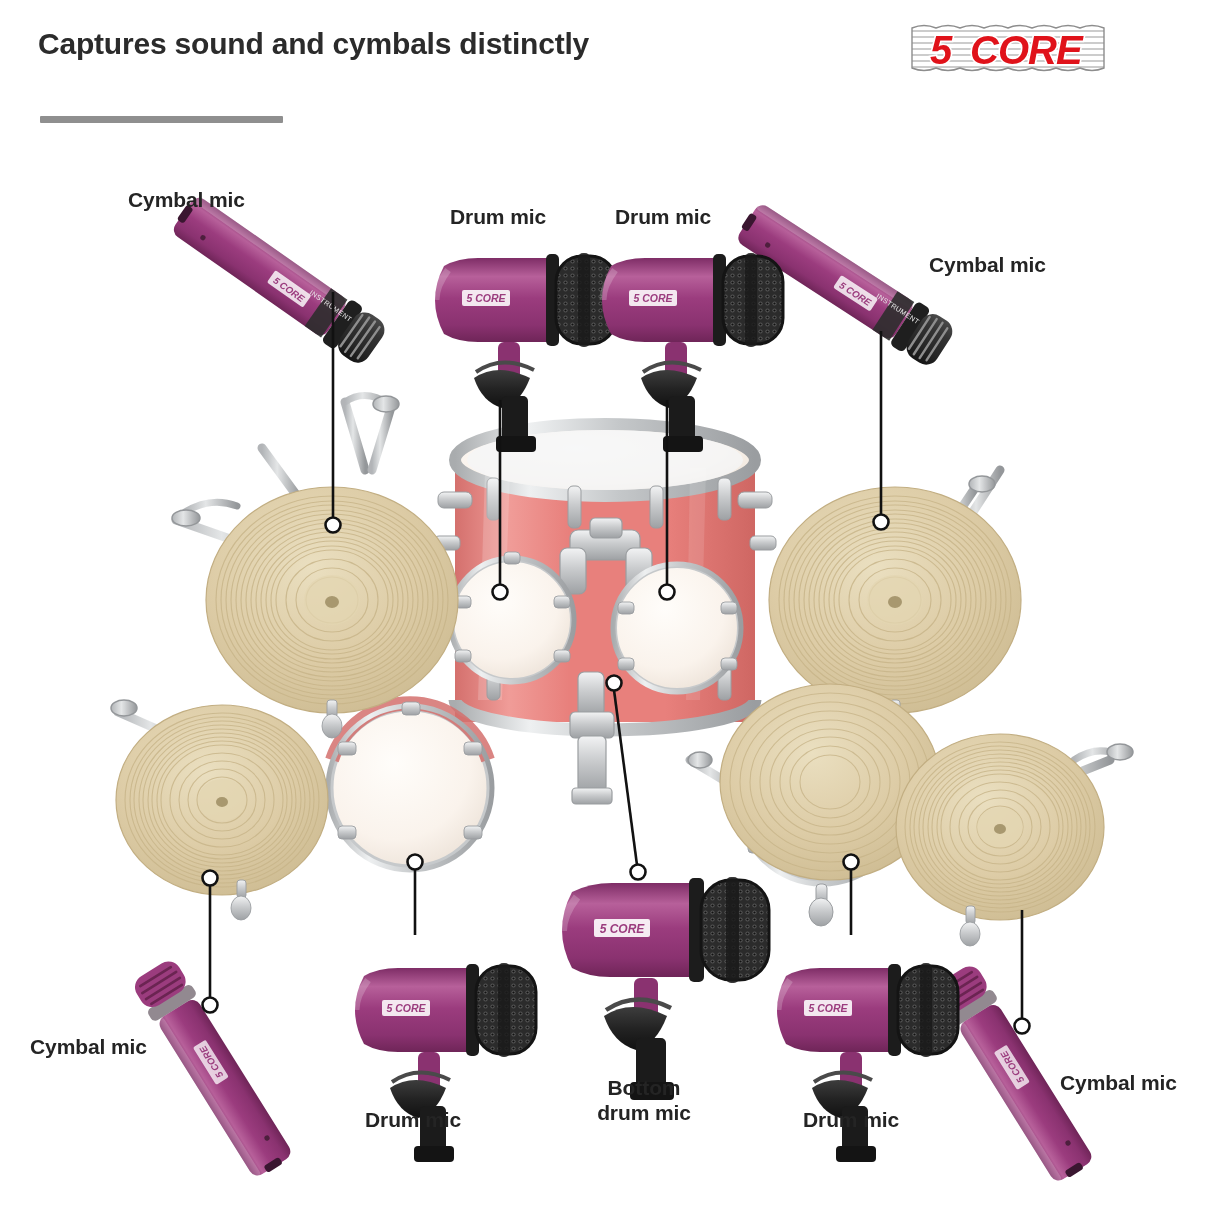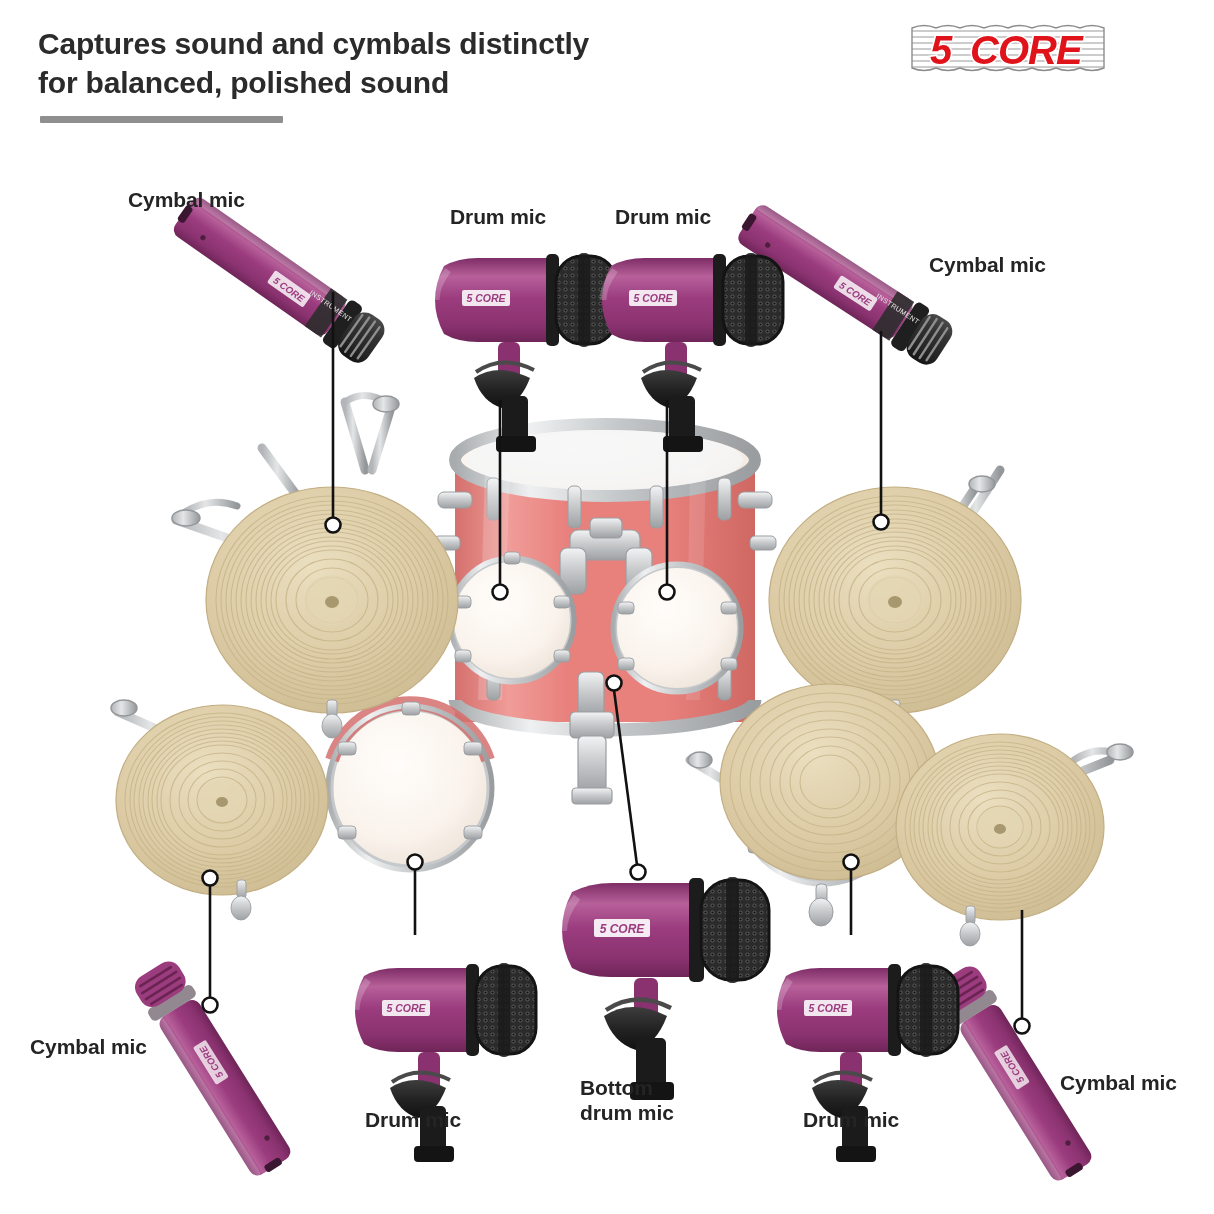--- a/index.html
+++ b/index.html
@@ -26,37 +26,36 @@
 
   
   .logo{position:absolute;left:908px;top:22px;width:200px;height:52px;}
   .logo svg{display:block;}
 
   
   .lbl{
     position:absolute;font-size:21px;font-weight:bold;color:#242424;
     white-space:pre;line-height:1.18;letter-spacing:-0.1px;
   }
-  .lbl.ctr{}
+  .lbl.ctr{text-align:center;}
 
   
   .leaders{position:absolute;left:0;top:0;width:1214px;height:1214px;
            pointer-events:none;}
 
   
   .gfx{position:absolute;left:0;top:0;width:1214px;height:1214px;}
 </style>
 </head>
 <body>
 
 <div id="stage">
 
   <div class="headline">
     <span>Captures sound and cymbals distinctly</span>
-    <span class="l2">for balanced, polished sound</span>
   </div>
   <div class="head-rule"></div>
 
   <div class="logo">
     <svg width="200" height="52" viewBox="0 0 200 52">
       <defs>
         <clipPath id="logoClip">
           <path d="M4,6 q12,-5 24,0 q12,-5 24,0 q12,-5 24,0 q12,-5 24,0 q12,-5 24,0
                    q12,-5 24,0 q12,-5 24,0 q12,-5 24,0 L196,46
                    q-12,5 -24,0 q-12,5 -24,0 q-12,5 -24,0 q-12,5 -24,0

